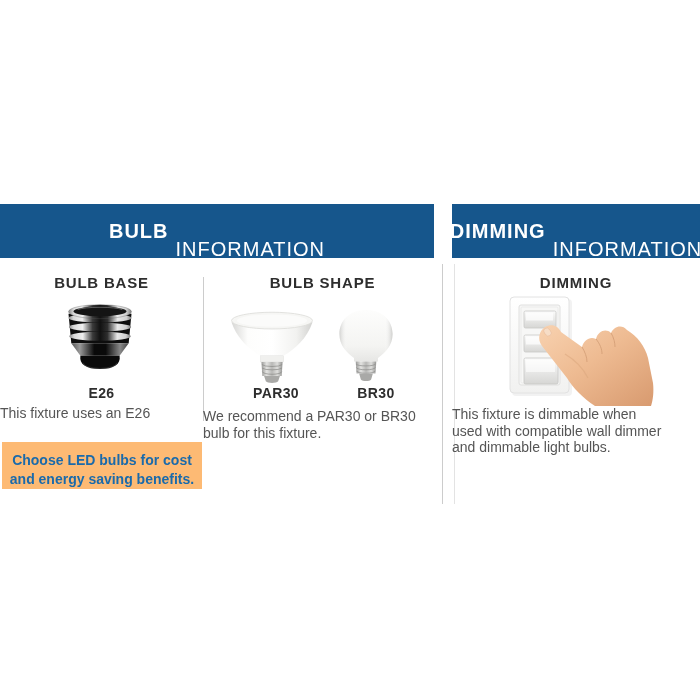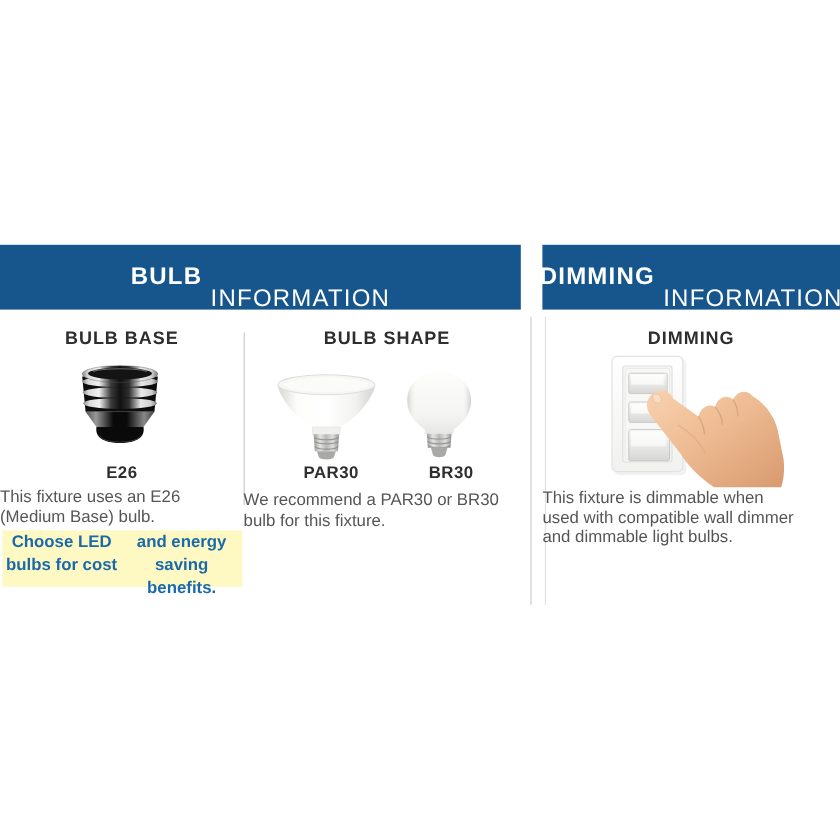--- a/index.html
+++ b/index.html
@@ -24,22 +24,22 @@
            color:#2e2e2e;letter-spacing:.8px;}
 
   
   .imglabel{position:absolute;text-align:center;font-size:14px;font-weight:700;color:#2e2e2e;
             letter-spacing:.4px;line-height:18px;}
 
   
   .para{position:absolute;font-size:14px;color:#555;line-height:16.5px;}
 
   
-  .tipbox{position:absolute;left:2px;top:442px;width:200px;height:47px;background:#fef9c3;
-          display:flex;flex-direction:row;justify-content:flex-end;text-align:center;
+  .tipbox{position:absolute;left:2px;top:442px;width:200px;height:47px;background:#fdba74;
+          display:flex;flex-direction:column;justify-content:flex-end;text-align:center;
           font-size:14px;font-weight:700;color:#1A6AAB;line-height:19px;}
 
   svg{display:block;}
 </style>
 </head>
 <body>
 
 <div class="canvas">
 
   <div class="bar bar-left">
@@ -91,21 +91,20 @@
       <path d="M18,8 A34,5 0 0 1 82,8" stroke="#b5b5b5" stroke-width="1.2" fill="none" opacity=".55"></path>
       <path d="M9,56 L22,74 L78,74 L91,56 Z" fill="url(#darkH)"></path>
       <path d="M22,74 C20,86 30,93 50,93 C70,93 80,86 78,74 Z" fill="#0a0a0a"></path>
       <path d="M26,84 a24,8 0 0 0 48,0" stroke="#6b6b6b" stroke-width="1" fill="none" opacity=".5"></path>
     </svg>
   </div>
 
   <div class="imglabel" style="left:0;top:384px;width:203px;">E26</div>
   <div class="para" style="left:0;top:405px;width:203px;">
     <div>This fixture uses an E26</div>
-    <div>(Medium Base) bulb.</div>
   </div>
 
   <div class="tipbox">
     <div>Choose LED bulbs for cost</div>
     <div>and energy saving benefits.</div>
   </div>
 
   <div class="abs" style="left:228px;top:310px;width:88px;height:74px;">
     <svg width="88" height="74" viewBox="0 0 100 84" aria-hidden="true">
       <defs>

